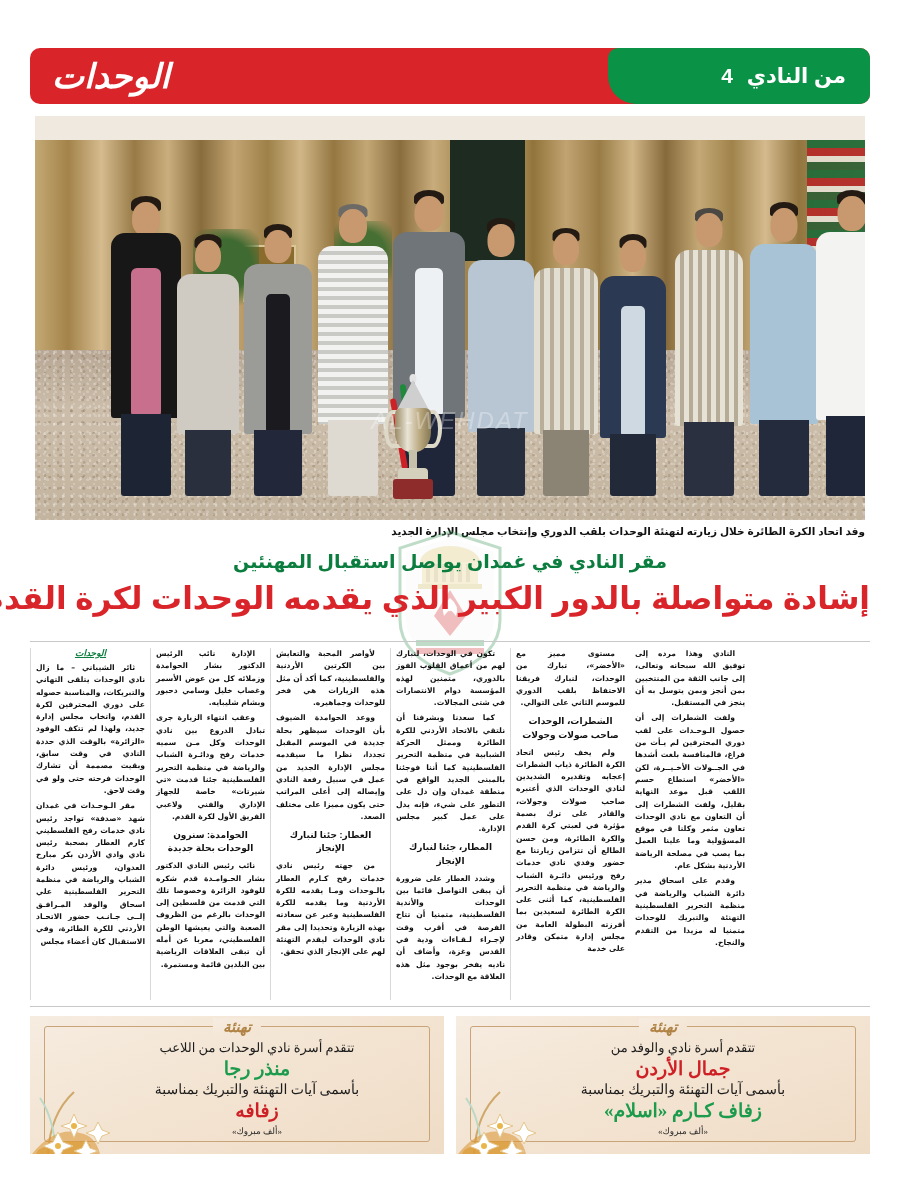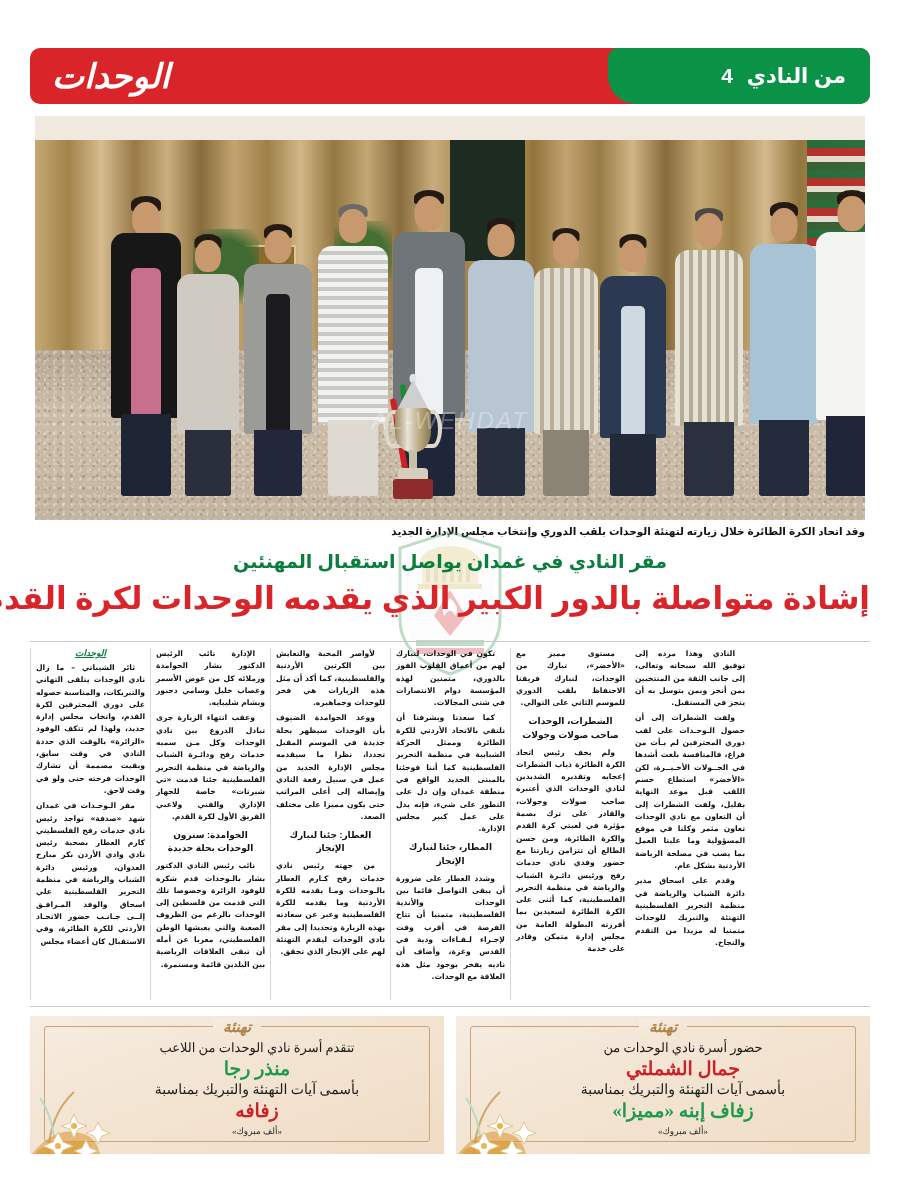--- a/index.html
+++ b/index.html
@@ -605,21 +605,21 @@
   <div class="columns" id="columns">
       <div class="col">
         <div class="byline">الوحدات</div>
         <p class="ptext">ثائر الشيباني – ما زال نادي الوحدات يتلقى التهاني والتبريكات، والمناسبة حصوله على دوري المحترفين لكرة القدم، واتخاب مجلس إدارة جديد، ولهذا لم تتكف الوفود «الزائرة» بالوقت الذي حددة النادي في وقت سابق، وبقيت مصممة أن تشارك الوحدات فرحته حتى ولو في وقت لاحق.</p>
         <p class="ptext">مقر الـوحـدات في غمدان شهد «صدفة» تواجد رئيس نادي خدمات رفح الفلسطيني كارم العطار بصحبة رئيس نادي وادي الأردن بكر مبارح العدوان، ورئيس دائرة الشباب والرياضة في منظمة التحرير الفلسطينية علي اسحاق والوفد المـرافـق إلــى جـانـب حضور الاتحـاد الأردني للكرة الطائرة، وفي الاستقبال كان أعضاء مجلس</p>
       </div>
       <div class="col">
         <p class="ptext">الإدارة نائب الرئيس الدكتور بشار الحوامدة وزملائه كل من عوض الأسمر وغصاب خليل وسامي دحبور وبشام شليبايه.</p>
         <p class="ptext">وعقب انتهاء الزيارة جرى تبادل الدروع بين نادي الوحدات وكل مـن سميه خدمات رفح ودائـرة الشباب والرياضة في منظمة التحرير الفلسطينية جئنا قدمت «تي شيرتات» خاصة للجهاز الإداري والفني ولاعبي الفريق الأول لكرة القدم.</p>
         <p class="subhead">الحوامدة: سنرون الوحدات بحلة جديدة</p>
-        <p class="ptext">نائب رئيس النادي الدكتور بشار بالـوحدات قدم شكره للوفود الزائرة وخصوصا تلك التي قدمت من فلسطين إلى الوحدات بالرغم من الظروف الصعبة والتي يعيشها الوطن الفلسطيني، معربا عن أمله أن تبقى العلاقات الرياضية بين البلدين قائمة ومستمرة.</p>
+        <p class="ptext">نائب رئيس النادي الدكتور بشار الحـوامـدة قدم شكره للوفود الزائرة وخصوصا تلك التي قدمت من فلسطين إلى الوحدات بالرغم من الظروف الصعبة والتي يعيشها الوطن الفلسطيني، معربا عن أمله أن تبقى العلاقات الرياضية بين البلدين قائمة ومستمرة.</p>
       </div>
       <div class="col">
         <p class="ptext">لأواصر المحبة والتعايش بين الكرتين الأردنية والفلسطينية، كما أكد أن مثل هذه الزيارات هي فخر للوحدات وجماهيره.</p>
         <p class="ptext">ووعد الحوامدة الضيوف بأن الوحدات سيظهر بحلة جديدة في الموسم المقبل تجددا، نظرا ما سيقدمه مجلس الإدارة الجديد من عمل في سبيل رفعة النادي وإيصاله إلى أعلى المراتب حتى يكون مميزا على مختلف الصعد.</p>
         <p class="subhead">العطار: جئنا لنبارك الإنجاز</p>
         <p class="ptext">من جهته رئيس نادي خدمات رفح كـارم العطار بالـوحدات ومـا يقدمه للكرة الأردنية وما يقدمه للكرة الفلسطينية وعبر عن سعادته بهذه الزيارة وتحديدا إلى مقر نادي الوحدات ليقدم التهنئة لهم على الإنجاز الذي تحقق.</p>
       </div>
       <div class="col">
         <p class="ptext">تكون في الوحدات، لنبارك لهم من أعماق القلوب الفوز بالدوري، متمنين لهذه المؤسسة دوام الانتصارات في شتى المجالات.</p>
         <p class="ptext">كما سعدنا وبشرفنا أن نلتقي بالاتحاد الأردني للكرة الطائرة وممثل الحركة الشبابية في منظمة التحرير الفلسطينية كما أننا فوجئنا بالمبنى الجديد الواقع في منطقة غمدان وإن دل على التطور على شيء، فإنه يدل على عمل كبير مجلس الإدارة.</p>
@@ -679,22 +679,22 @@
   <g fill="#ffffff" stroke="#e6c68c" stroke-width="1">
     <path d="M44 52 l4 9 9 3 -9 3 -4 9 -4 -9 -9 -3 9 -3 z"></path>
     <path d="M68 60 l4 8 8 3 -8 3 -4 8 -4 -8 -8 -3 8 -3 z"></path>
     <path d="M28 70 l5 10 10 4 -10 4 -5 10 -5 -10 -10 -4 10 -4 z"></path>
     <path d="M56 78 l4 8 8 3 -8 3 -4 8 -4 -8 -8 -3 8 -3 z"></path>
   </g>
   <circle cx="44" cy="64" r="3" fill="#e8b64b"></circle>
   <circle cx="28" cy="84" r="3" fill="#e8b64b"></circle>
 </svg></div>
     <div class="cong-content">
-      <div class="c-line1">حضور أسرة نادي الوحدات من</div>
-      <div class="c-name red">جمال الشملتي</div>
+      <div class="c-line1">تتقدم أسرة نادي والوفد من</div>
+      <div class="c-name red">جمال الأردن</div>
       <div class="c-line3">بأسمى آيات التهنئة والتبريك بمناسبة</div>
-      <div class="c-occasion green">زفاف إبنه «مميزا»</div>
+      <div class="c-occasion green">زفاف كـارم «اسلام»</div>
       <div class="c-footer">«ألف مبروك»</div>
     </div>
       </div>
     </div>
 
 </div>
 
 </body></html>

